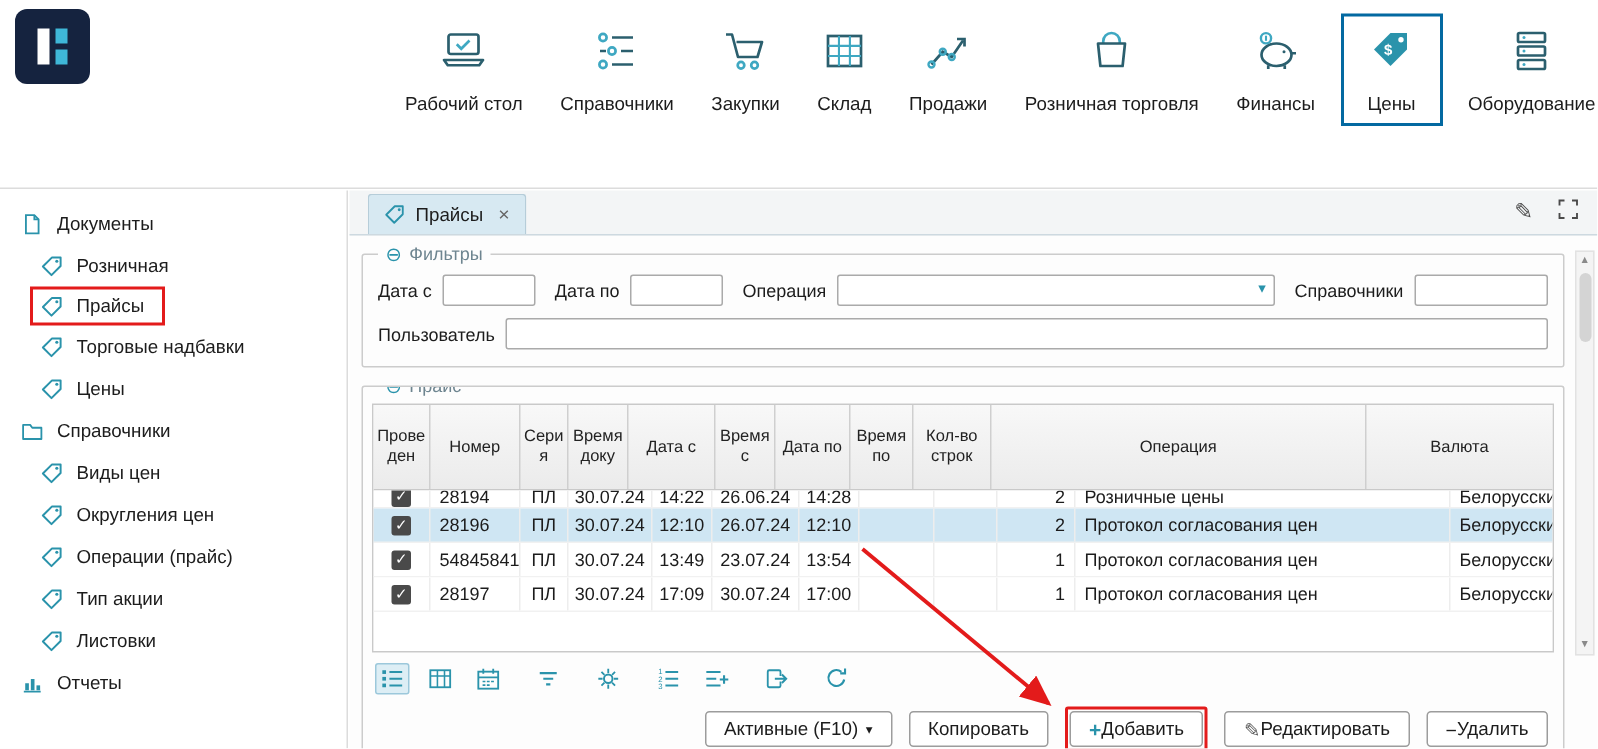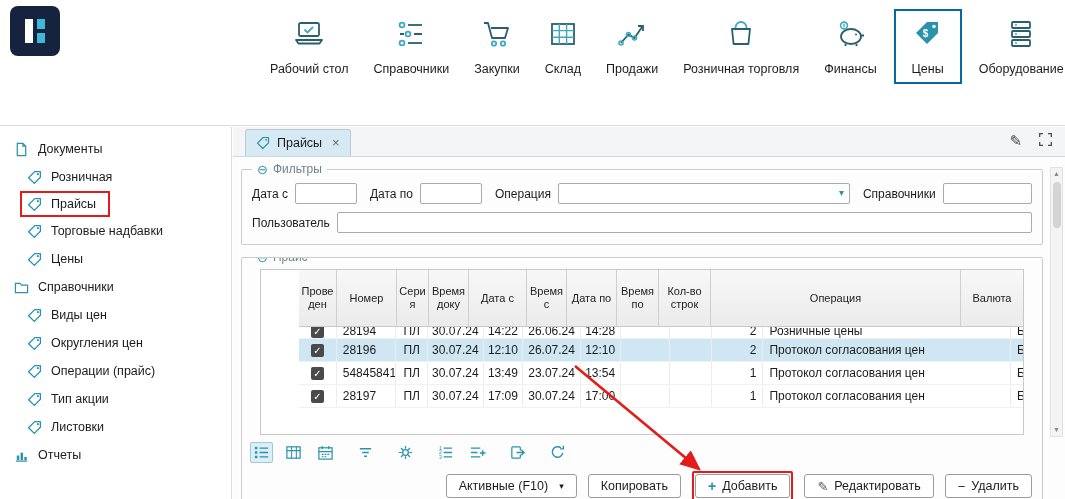--- a/index.html
+++ b/index.html
@@ -45,21 +45,21 @@
   .filters-box { margin:12px 6px 0 8px; height:76px; padding:13px 10px 6px; }
   .frow { display:flex; align-items:center; gap:7px; margin-bottom:8px; }
   .flabel { white-space:nowrap; }
   .finput { height:21px; border:1px solid #aaaaaa; border-radius:2px; background:#fff; font:inherit; padding:0 4px; }
   .w62 { width:62px; }
   .fselect { position:relative; width:292px; height:21px; border:1px solid #aaaaaa; border-radius:2px; background:#fff; cursor:pointer; }
   .fselect .chev { position:absolute; right:5px; top:3px; font-size:10px; color:#2a93ab; }
   .grow { flex:1; min-width:40px; }
 
   .grid-box { position:absolute; top:100px; left:8px; right:6px; bottom:-2px; border:1px solid #cccccc; background:#fdfdfd; overflow:hidden; }
-  .table { border:1px solid #c9c9c9; margin:11px 18px 0; overflow:hidden; background:#fff;padding-left:38px; }
+  .table { border:1px solid #c9c9c9; margin:11px 6px 0; overflow:hidden; background:#fff; }
   .thead { display:flex; background:linear-gradient(#f8f8f8,#ebebeb); border-bottom:1px solid #c9c9c9; }
   .th { border-right:1px solid #cfcfcf; font-size:11px; color:#222; display:flex; align-items:center; justify-content:center;
         text-align:center; padding:3px 2px; height:56px; overflow:hidden; line-height:1.15; overflow-wrap:anywhere; cursor:pointer; }
   .tr { display:flex; border-bottom:1px solid #f1f1f1; background:#fff; height:23px; cursor:pointer; }
   .tr.selected { background:#cfe6f3; }
   .tr.clipped { height:12px; }
   .tr.clipped .td { align-items:flex-end; }
   .td { border-right:1px solid #ededed; padding:0 6px; font-size:12px; display:flex; align-items:center;
         white-space:nowrap; overflow:hidden; }
   .c-check { width:38px; justify-content:center; }
@@ -78,21 +78,21 @@
               text-align:center; border-radius:2px; cursor:pointer; }
   .table-filler { height:26px; background:#fff; }
 
   .grid-toolbar { display:flex; align-items:center; gap:9px; padding:7px 6px 3px 8px; color:#2a93ab; }
   .tbi { width:23px; height:21px; display:flex; align-items:center; justify-content:center; cursor:pointer; }
   .tbi svg { width:17px; height:17px; }
   .tbi.active { background:#ddeef5; border:1px solid #9cc8db; border-radius:2px; }
   .tbi.gap { margin-left:8px; }
 
   .grid-buttons { display:flex; justify-content:flex-end; gap:11px; padding:5px 10px 0 0; align-items:center; }
-  .btn { display:flex; align-items:center; gap:6px; background:#fff; border:1px solid #9c9c9c; border-radius:3px;
+  .btn { display:flex; align-items:center; background:#fff; border:1px solid #9c9c9c; border-radius:3px;
          height:24px; padding:0 12px; font-size:12.5px; cursor:pointer; font-family:inherit; color:#1c1c1c; }
   .btn .plus { color:#2a93ab; font-weight:bold; font-size:14px; line-height:1; }
   .btn .minusg { font-size:13px; line-height:1; }
   .btn .pencilg { font-size:13px; color:#555; line-height:1; }
   .btn.select .chev { font-size:9px; margin-left:5px; }
   .red-frame-btn { border:2px solid #e31b1b; border-radius:2px; padding:1px; display:inline-flex; }
 
   .vscroll { position:absolute; top:40px; right:2px; width:13px; height:270px; background:#f4f4f4;
              border:1px solid #e2e2e2; font-size:7px; color:#8a8a8a; text-align:center; cursor:pointer; }
   .sarrow { height:12px; line-height:12px; }

